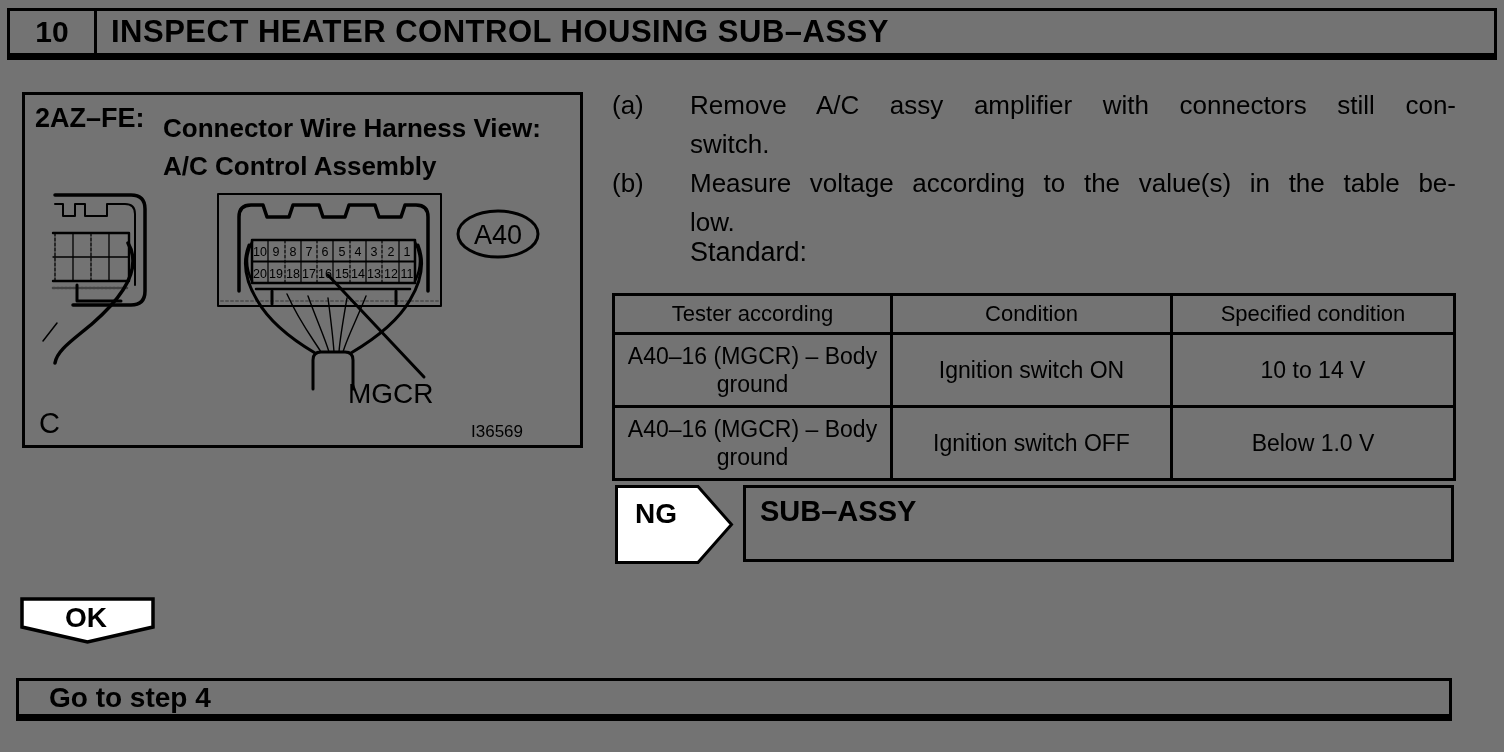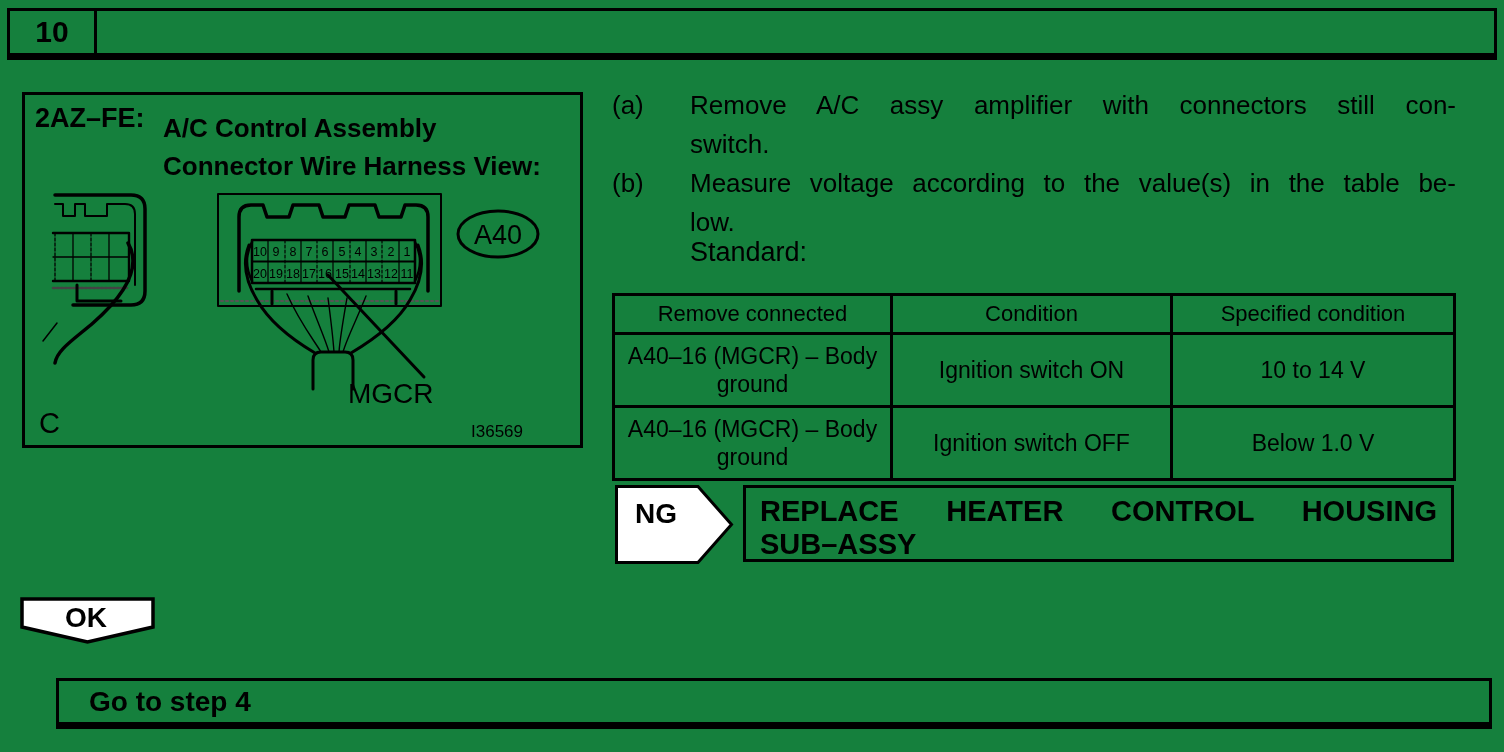--- a/index.html
+++ b/index.html
@@ -1,16 +1,16 @@
 <!DOCTYPE html>
 <html><head>
 <meta charset="utf-8">
 <style>
   html,body{margin:0;padding:0;background:#fff;}
-  .page{position:relative;width:1504px;height:752px;background:#15803d;color:#000;
+  .page{position:relative;width:1504px;height:752px;background:#737373;color:#000;
         font-family:"Liberation Sans",sans-serif;overflow:hidden;}
 
   
   .step-header{position:absolute;left:7px;top:8px;width:1490px;height:52px;
     border:3px solid #000;border-bottom-width:7px;display:flex;box-sizing:border-box;}
   .step-num{width:84px;border-right:3px solid #000;display:flex;align-items:center;
     justify-content:center;font-weight:bold;font-size:30px;}
   .step-title{flex:1;display:flex;align-items:center;padding-left:14px;
     font-weight:bold;font-size:31px;letter-spacing:.5px;white-space:nowrap;}
 
@@ -41,33 +41,34 @@
   .spec-table td{height:66px;font-size:23px;line-height:28px;padding:2px 4px;}
 
   
   .ng-svg{position:absolute;left:615px;top:485px;}
   .ng-action{position:absolute;left:743px;top:485px;width:711px;height:77px;
     border:3px solid #000;box-sizing:border-box;padding:7px 14px 0;
     font-weight:bold;font-size:29px;line-height:33px;}
 
   
   .ok-svg{position:absolute;left:20px;top:597px;}
-  .goto-box{position:absolute;left:16px;top:678px;width:1436px;height:51px;
+  .goto-box{position:absolute;left:16px;top:678px;width:1436px;height:43px;
     border:3px solid #000;border-bottom-width:7px;box-sizing:border-box;
-    display:flex;align-items:center;padding-left:30px;font-weight:bold;font-size:28px;margin-left:40px;}
+    display:flex;align-items:center;padding-left:30px;font-weight:bold;font-size:28px;}
 
   svg text{font-family:"Liberation Sans",sans-serif;}
 </style>
 </head>
 <body>
 
 <div class="page">
 
   <div class="step-header">
     <div class="step-num">10</div>
+    <div class="step-title">INSPECT HEATER CONTROL HOUSING SUB–ASSY</div>
   </div>
 
   <div class="figure-box">
     <svg class="fig-svg" width="555" height="350" viewBox="0 0 555 350" fill="none" stroke="#000" stroke-linecap="round" stroke-linejoin="round">
 
       <g>
         <path d="M30 100 H106 Q120 100 120 114 V196 Q120 210 106 210 H48" stroke-width="3.5"></path>
         <path d="M30 109 H38 V121 H50 V109 H60 V121 H82 V109 H100 Q110 109 110 119 V190" stroke-width="2"></path>
         <path d="M28 138 H104 M28 186 H104 M104 138 V186" stroke-width="2.4"></path>
         <path d="M28 162 H104" stroke-width="1.3"></path>
@@ -130,22 +131,22 @@
       </g>
 
       <g>
         <ellipse cx="473" cy="139" rx="40" ry="23" stroke-width="3"></ellipse>
         <text x="473" y="149" fill="#000" stroke="none" font-size="27" text-anchor="middle">A40</text>
       </g>
     </svg>
 
     <div class="fig-engine">2AZ–FE:</div>
     <div class="fig-title">
+      <div>Connector Wire Harness View:</div>
       <div>A/C Control Assembly</div>
-      <div>Connector Wire Harness View:</div>
     </div>
     <div class="fig-mgcr">MGCR</div>
     <div class="fig-corner">C</div>
     <div class="fig-code">I36569</div>
   </div>
 
   <div>
     <div class="proc-step proc-marker" style="top:86px">(a)</div>
     <div class="proc-step proc-text" style="top:86px">
       <div class="just">Remove A/C assy amplifier with connectors still con-</div>
@@ -162,21 +163,21 @@
   <div class="standard">Standard:</div>
 
   <table class="spec-table">
     <colgroup>
         <col style="width:278px">
         <col style="width:280px">
         <col style="width:283px">
       </colgroup>
     <tbody>
         <tr>
-      <th>Remove connected</th>
+      <th>Tester according</th>
       <th>Condition</th>
       <th>Specified condition</th>
     </tr>
     <tr>
       <td>A40–16 (MGCR) – Body ground</td>
       <td>Ignition switch ON</td>
       <td>10 to 14 V</td>
     </tr>
     <tr>
       <td>A40–16 (MGCR) – Body ground</td>
@@ -184,21 +185,20 @@
       <td>Below 1.0 V</td>
     </tr>
   </tbody>
     </table>
 
   <svg class="ng-svg" width="120" height="79" viewBox="0 0 120 79">
     <polygon points="1.5,1.5 83,1.5 116.5,39.5 83,77.5 1.5,77.5" fill="#fff" stroke="#000" stroke-width="3"></polygon>
     <text x="41" y="38" font-size="28" font-weight="bold" text-anchor="middle" fill="#000">NG</text>
   </svg>
   <div class="ng-action">
-    <div class="just">REPLACE HEATER CONTROL HOUSING</div>
     <div>SUB–ASSY</div>
   </div>
 
   <svg class="ok-svg" width="136" height="49" viewBox="0 0 136 49">
     <polygon points="2,2 133,2 133,30 67.5,45 2,30" fill="#fff" stroke="#000" stroke-width="3.5"></polygon>
     <text x="66" y="30" font-size="28" font-weight="bold" text-anchor="middle" fill="#000">OK</text>
   </svg>
 
   <div class="goto-box">
     <span>Go to step 4</span>

